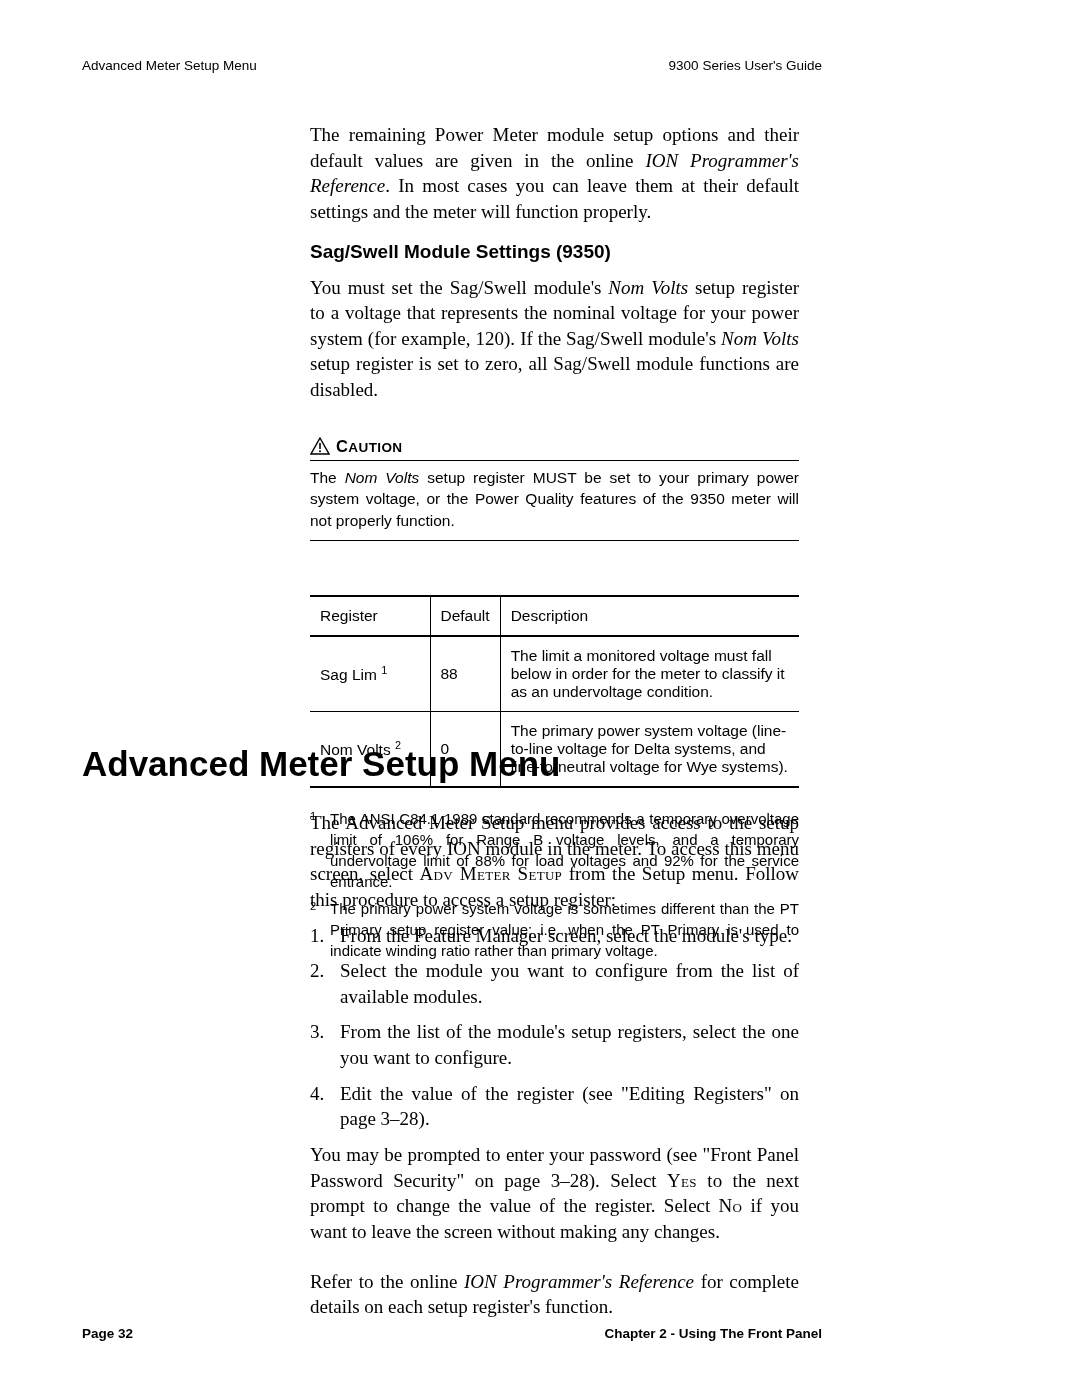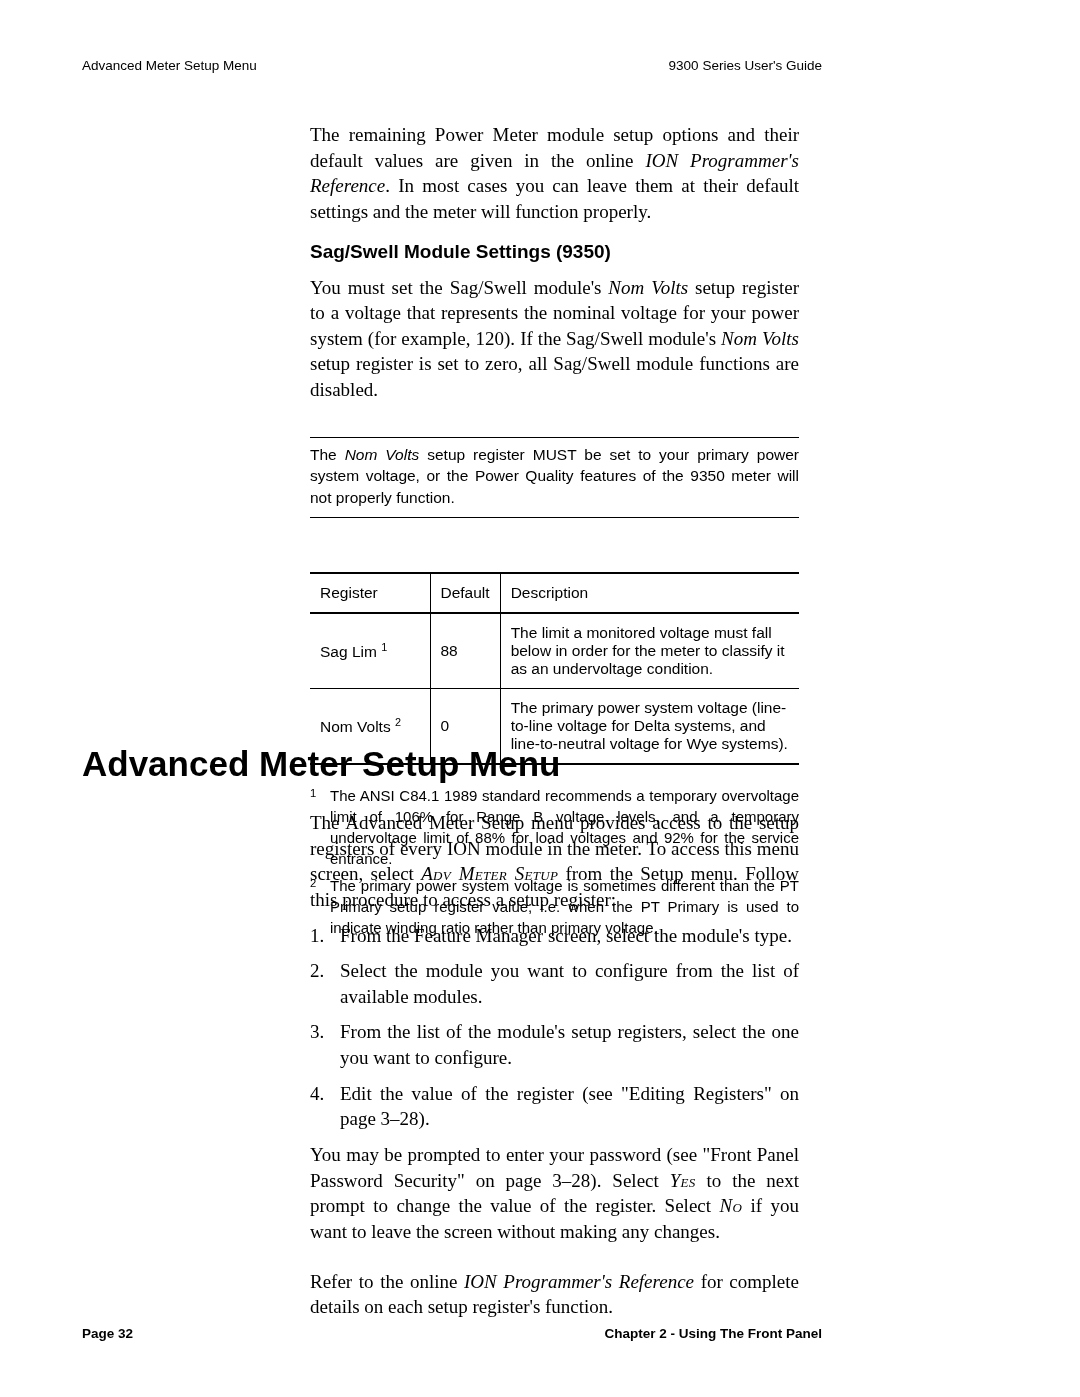--- a/index.html
+++ b/index.html
@@ -145,21 +145,21 @@
   }
   .ol .num { width: 30px; flex: 0 0 auto; }
   .ol .litext { flex: 1; text-align: justify; }
 
   .bodytext2 {
     font-size: 19px;
     line-height: 1.35;
     text-align: justify;
     margin-top: 6px;
   }
-  .smallcaps { font-variant: small-caps; letter-spacing: 0.3px; font-style: italic; }
+  .smallcaps { font-variant: small-caps; letter-spacing: 0.3px; }
 
   .footer {
     position: absolute;
     bottom: 56px;
     left: 82px;
     right: 82px;
     font-family: Arial, Helvetica, sans-serif;
     font-size: 13.5px;
     display: flex;
     justify-content: space-between;
@@ -184,20 +184,30 @@
     </div>
 
     <div class="h3">Sag/Swell Module Settings (9350)</div>
     <div class="bodytext">
       <p>
         <span>You must set the Sag/Swell module's </span><span class="ital">Nom Volts</span><span> setup register to a voltage that represents the nominal voltage for your power system (for example, 120). If the Sag/Swell module's </span><span class="ital">Nom Volts</span><span> setup register is set to zero, all Sag/Swell module functions are disabled.</span>
       </p>
     </div>
 
     <div class="caution-block">
+      <div class="caution-line">
+        <svg width="20" height="18" viewBox="0 0 20 18">
+          <path d="M10 1 L19 17 L1 17 Z" fill="none" stroke="#000" stroke-width="1.4"></path>
+          <line x1="10" y1="6" x2="10" y2="12" stroke="#000" stroke-width="1.6"></line>
+          <circle cx="10" cy="14.3" r="1" fill="#000"></circle>
+        </svg>
+        <span>
+          <span>C</span><span style="font-size:0.82em;">AUTION</span>
+        </span>
+      </div>
       <hr class="caution-rule">
       <div class="caution-text">
         <span>The </span><span class="ital">Nom Volts</span><span> setup register MUST be set to your primary power system voltage, or the Power Quality features of the 9350 meter will not properly function.</span>
       </div>
       <hr class="caution-rule" style="margin-top:8px;">
     </div>
 
     <table class="regtable">
       <colgroup>
         <col class="col-reg">

